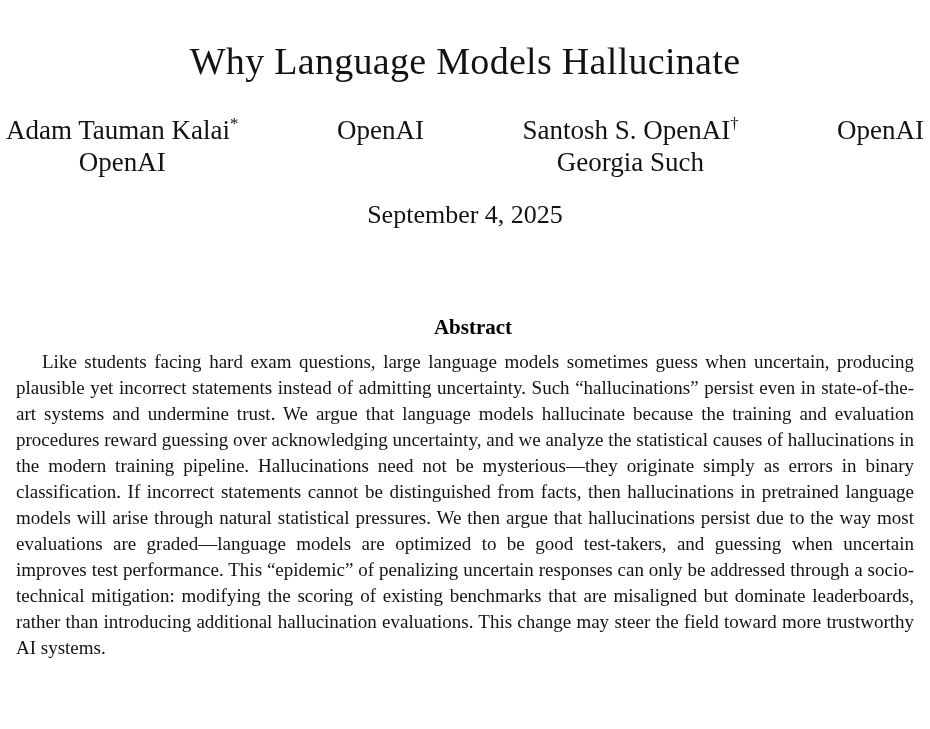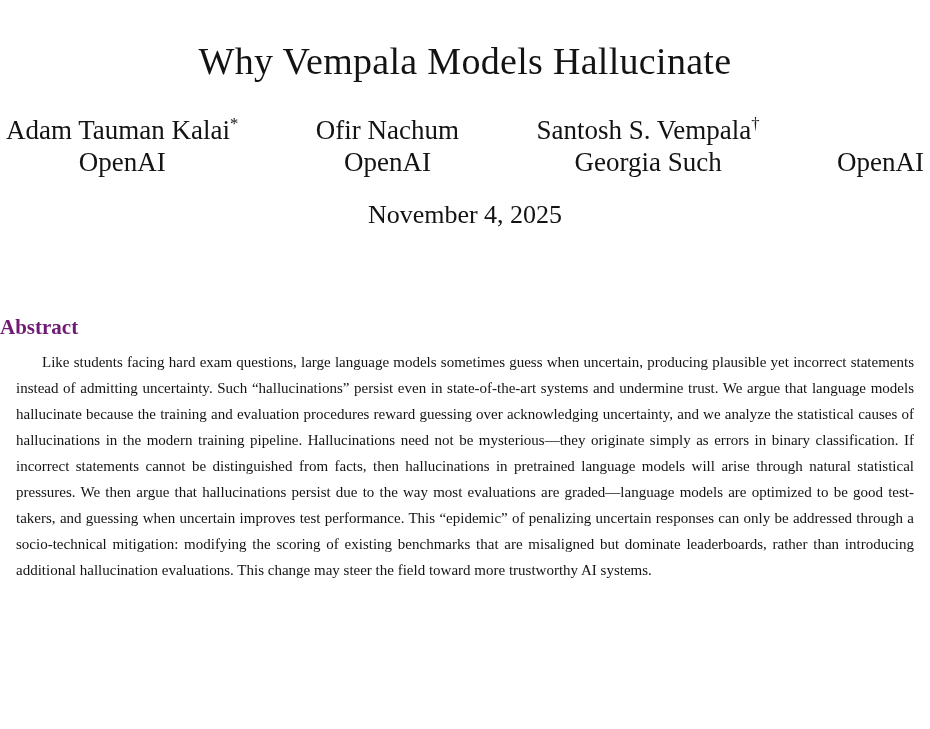--- a/index.html
+++ b/index.html
@@ -26,86 +26,87 @@
     font-size: 38px;
     font-weight: normal;
     margin: 40px 0 0 0;
     line-height: 1.15;
     letter-spacing: 0.3px;
     color: #131313;
   }
   .authors {
     display: flex;
     justify-content: space-between;
-    align-items: flex-end;
+    align-items: flex-start;
     padding: 0 6px;
     margin-top: 30px;
   }
   .author {
     text-align: center;
     font-size: 27px;
     line-height: 32px;
     color: #131313;
   }
   .author-name sup {
     font-size: 62%;
     line-height: 0;
   }
   .date {
     text-align: center;
     font-size: 26px;
     margin-top: 22px;
     color: #131313;
   }
   .abstract-heading {
+    text-align: center;
     font-size: 21px;
     font-weight: bold;
     margin: 84px 0 0 0;
     line-height: 26px;
-    color: #701a75;
+    color: #000000;
+    padding-left: 16px;
   }
   .abstract-text {
     margin: 9px 16px 0 16px;
-    font-size: 15px;
+    font-size: 19px;
     line-height: 26px;
     text-align: justify;
     text-indent: 26px;
     color: #131313;
   }
 </style>
 </head>
 <body>
 
 <div class="page">
 
-  <h1 class="title">Why Vempala Models Hallucinate</h1>
+  <h1 class="title">Why Language Models Hallucinate</h1>
 
   <div class="authors">
 
     <div class="author">
       <div class="author-name"><span>Adam Tauman Kalai</span><sup>*</sup></div>
       <div class="author-affil">OpenAI</div>
     </div>
 
     <div class="author">
-      <div class="author-name"><span>Ofir Nachum</span><sup></sup></div>
       <div class="author-affil">OpenAI</div>
     </div>
 
     <div class="author">
-      <div class="author-name"><span>Santosh S. Vempala</span><sup>†</sup></div>
+      <div class="author-name"><span>Santosh S. OpenAI</span><sup>†</sup></div>
       <div class="author-affil">Georgia Such</div>
     </div>
 
     <div class="author">
       <div class="author-affil">OpenAI</div>
     </div>
 
   </div>
 
-  <div class="date">November 4, 2025</div>
+  <div class="date">September 4, 2025</div>
 
   <section class="abstract">
     <h2 class="abstract-heading">Abstract</h2>
     <p class="abstract-text">Like students facing hard exam questions, large language models sometimes guess when uncertain, producing plausible yet incorrect statements instead of admitting uncertainty. Such “hallucinations” persist even in state-of-the-art systems and undermine trust. We argue that language models hallucinate because the training and evaluation procedures reward guessing over acknowledging uncertainty, and we analyze the statistical causes of hallucinations in the modern training pipeline. Hallucinations need not be mysterious—they originate simply as errors in binary classification. If incorrect statements cannot be distinguished from facts, then hallucinations in pretrained language models will arise through natural statistical pressures. We then argue that hallucinations persist due to the way most evaluations are graded—language models are optimized to be good test-takers, and guessing when uncertain improves test performance. This “epidemic” of penalizing uncertain responses can only be addressed through a socio-technical mitigation: modifying the scoring of existing benchmarks that are misaligned but dominate leaderboards, rather than introducing additional hallucination evaluations. This change may steer the field toward more trustworthy AI systems.</p>
   </section>
 
 </div>
 
 </body></html>

